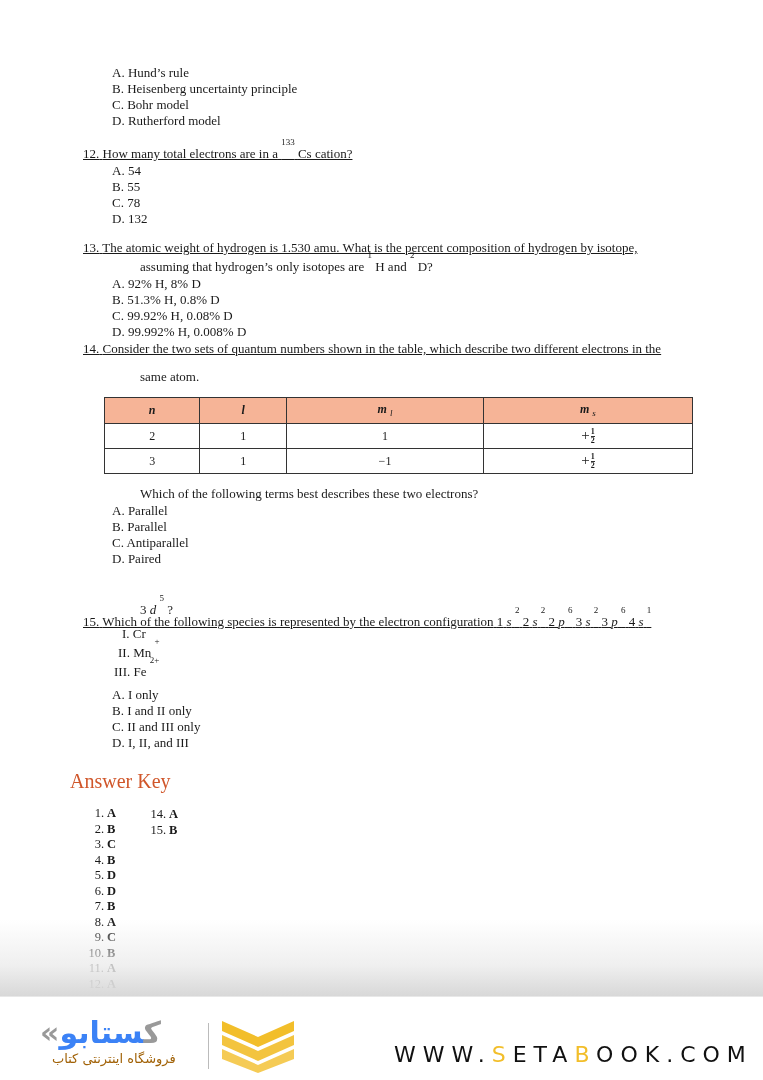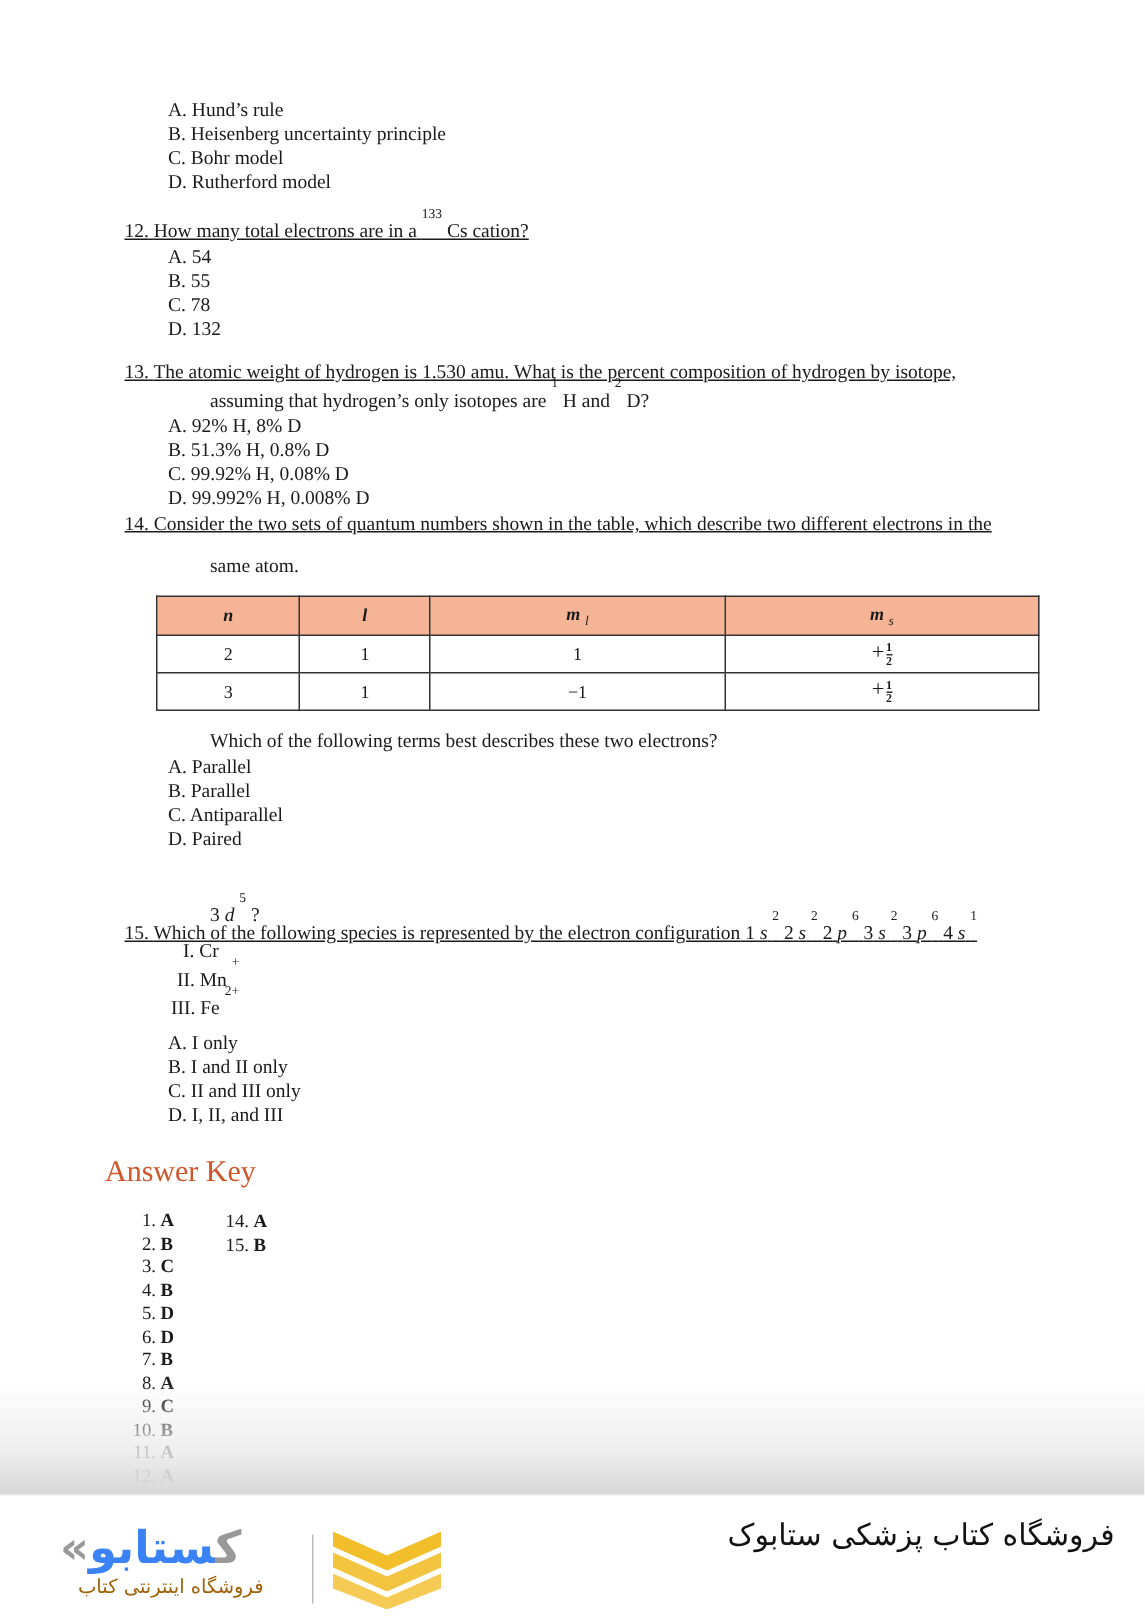--- a/index.html
+++ b/index.html
@@ -170,14 +170,16 @@
   <div class="logo-word">
     <span>«ک</span><span class="y">ستابو</span>
   </div>
   <div class="logo-sub">فروشگاه اینترنتی کتاب</div>
   <div class="logo-div"></div>
   <svg class="abs" style="left:222px; top:24px" width="72" height="52" viewBox="0 0 72 52">
     <polygon points="0,0 36,16 72,0 72,10 36,26 0,10" fill="#f2be2a"></polygon>
     <polygon points="0,14 36,30 72,14 72,24 36,40 0,24" fill="#f2be2a" opacity="0.9"></polygon>
     <polygon points="0,28 36,44 72,28 72,38 36,52 0,38" fill="#f2be2a" opacity="0.8"></polygon>
   </svg>
-  <div class="brand-fa">فروشگاه کتاب پزشکی ستابوک</div>
+  <div class="brand-url">
+    <span>WWW.</span><span class="y">S</span><span>ETA</span><span class="y">B</span><span>OOK.COM</span>
+  </div>
 </div>
 
 </body></html>

